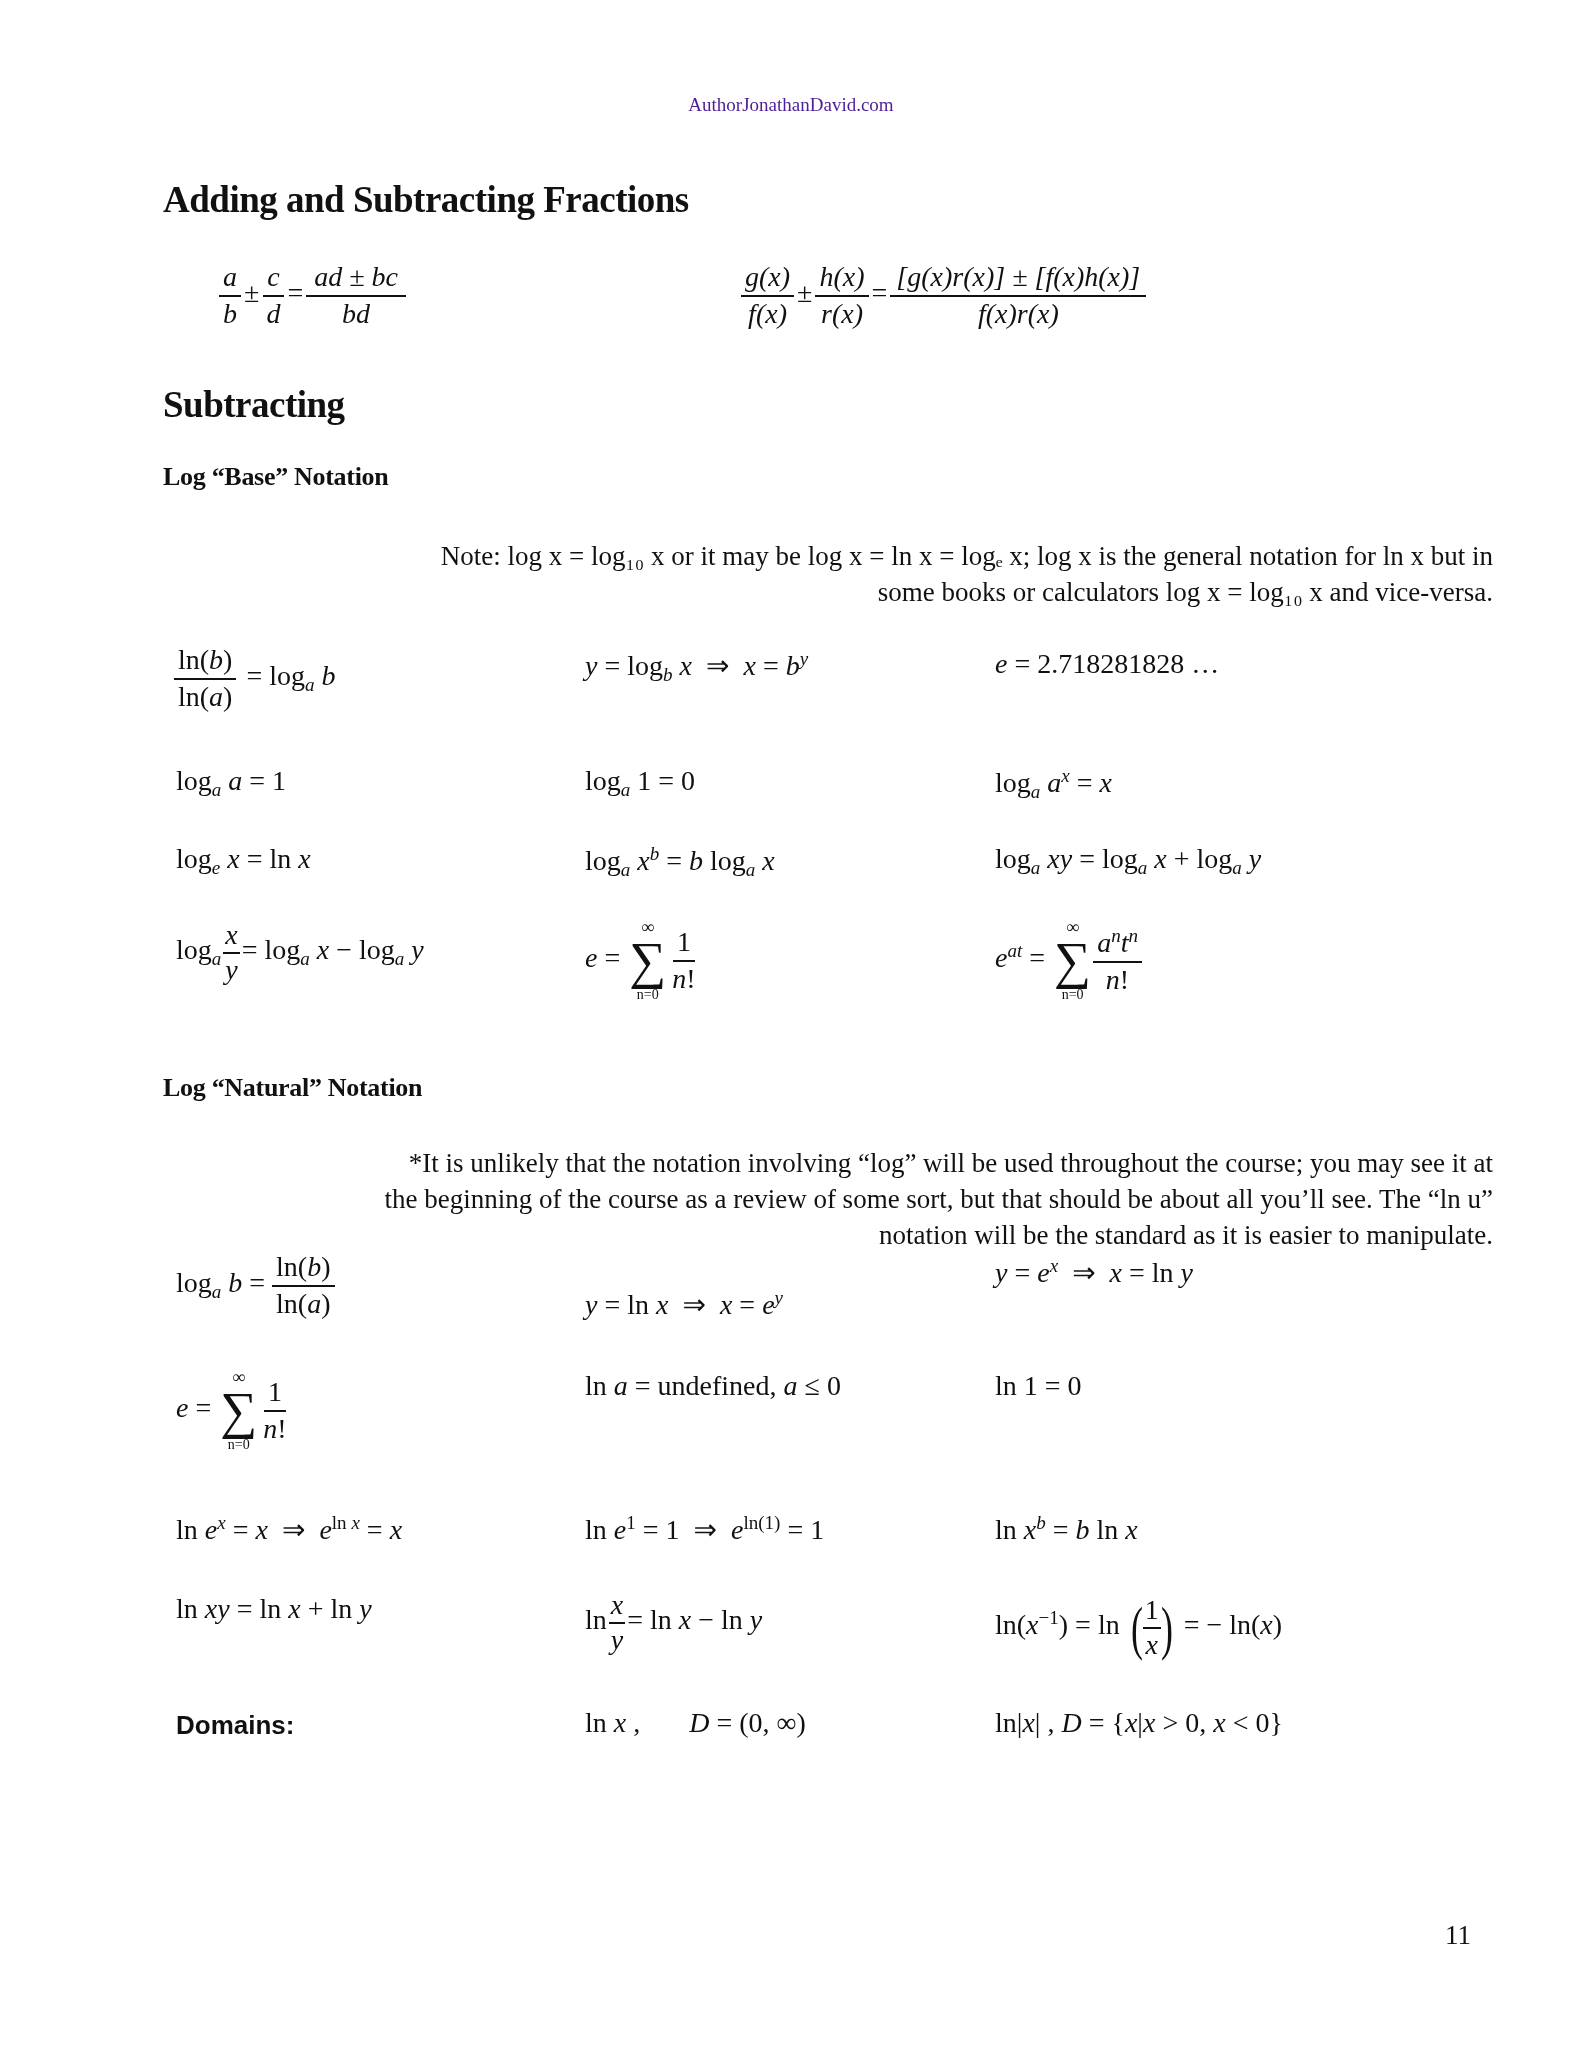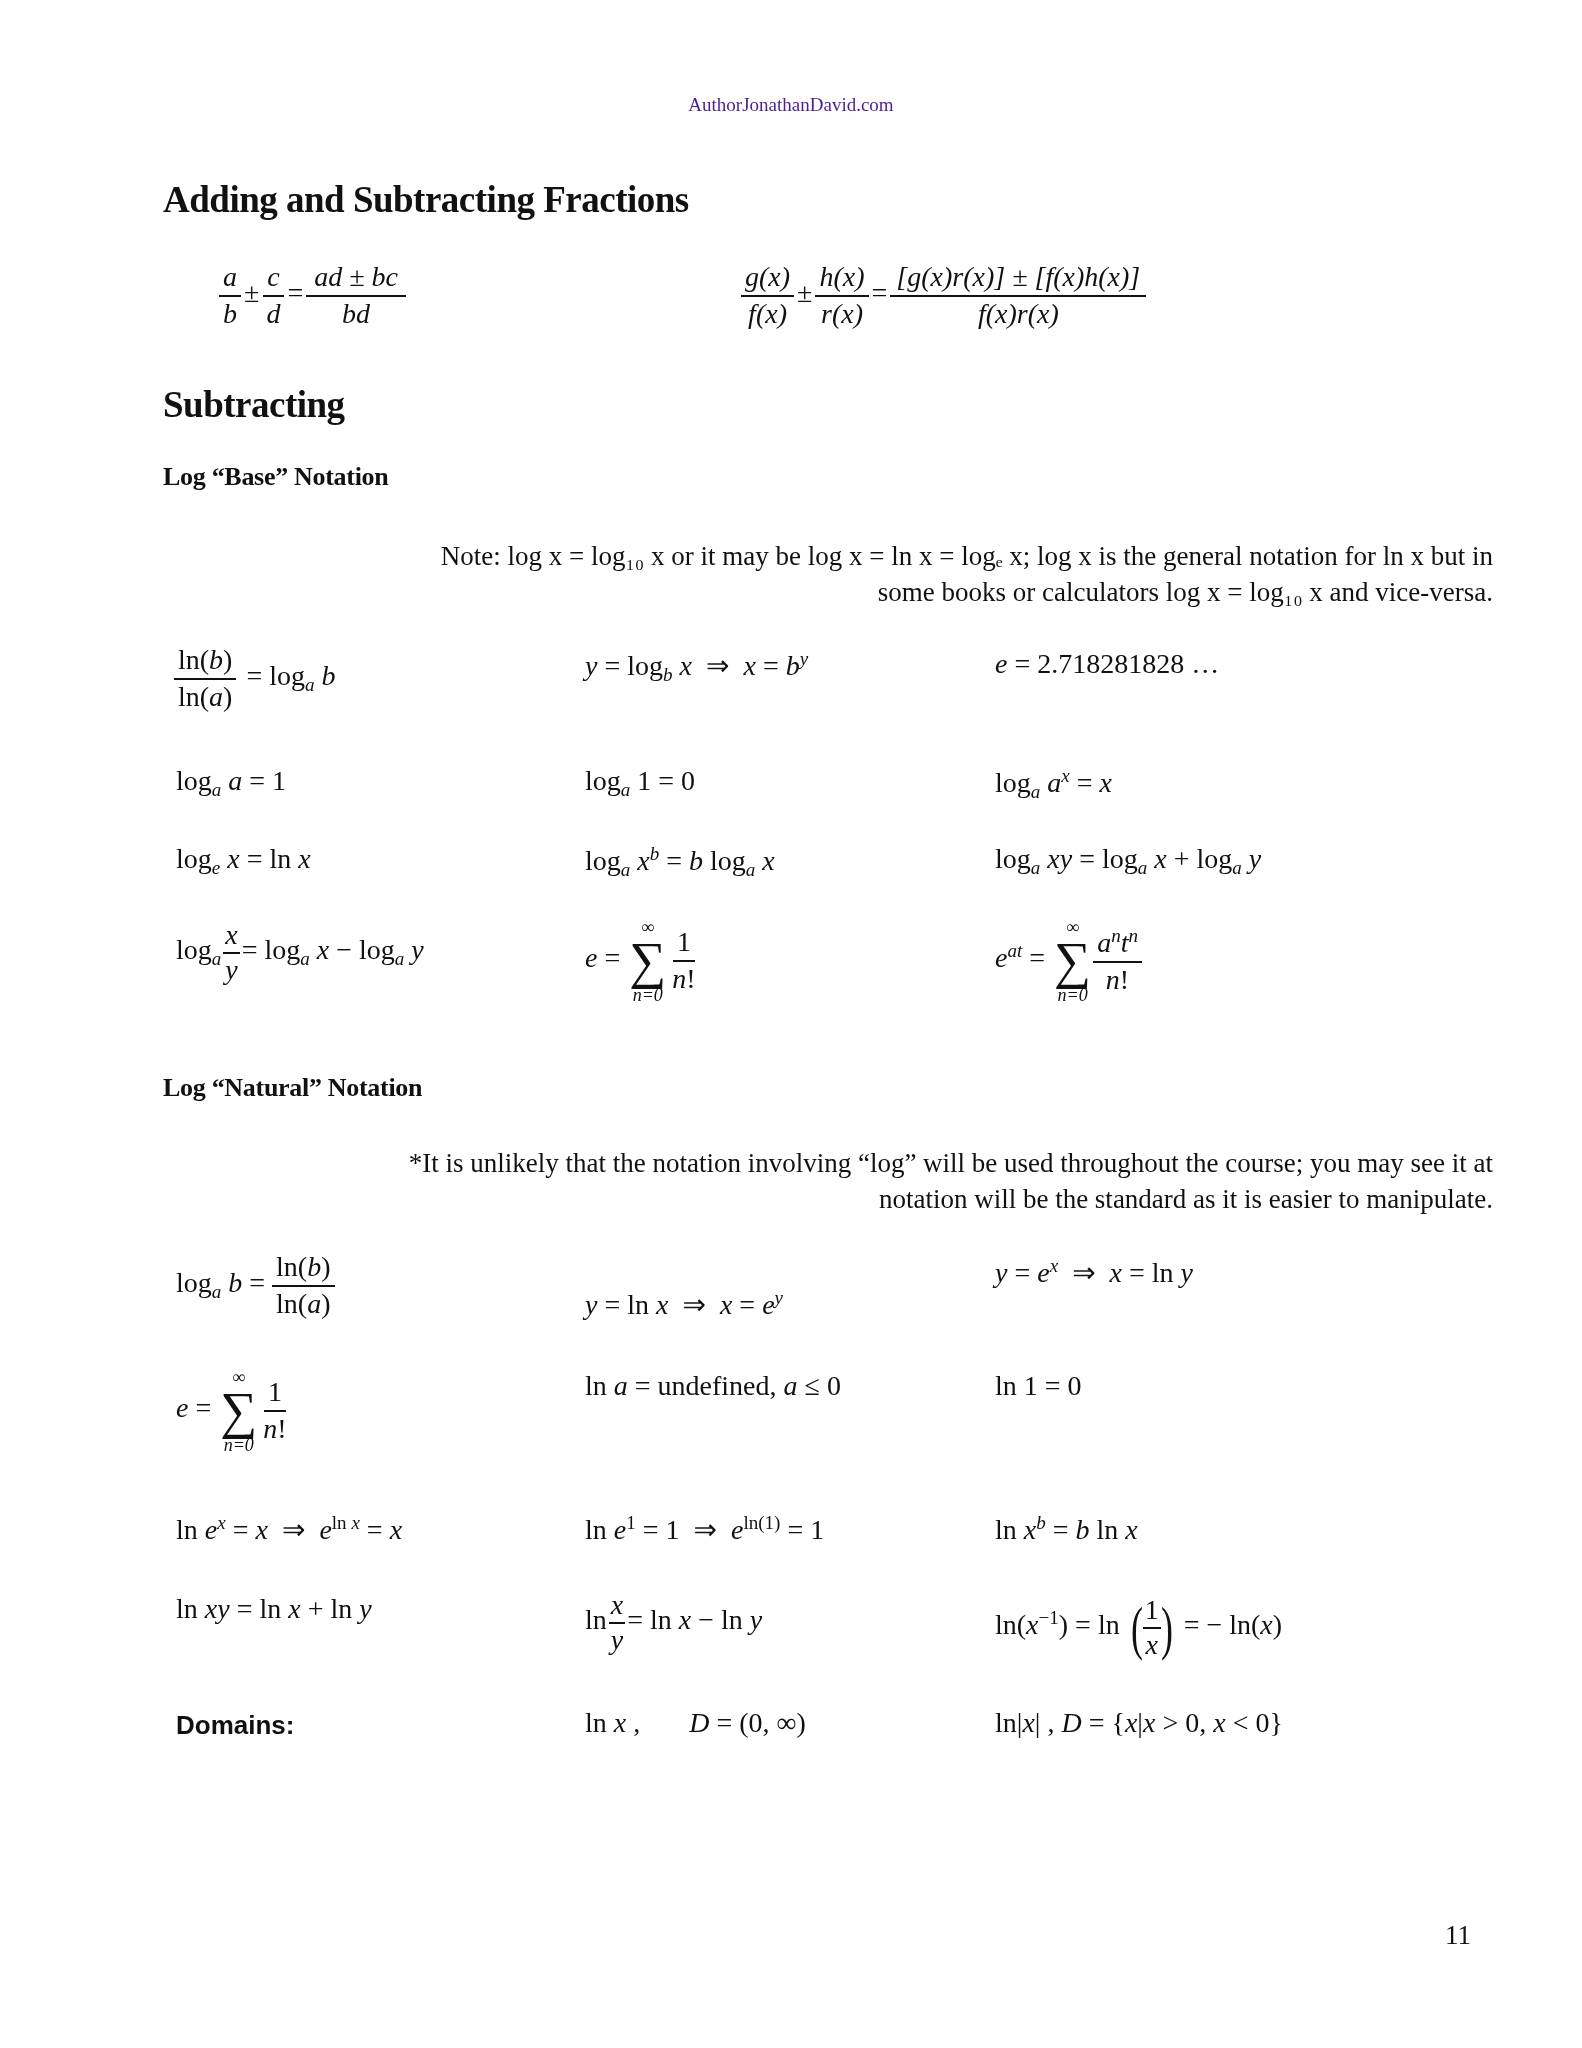--- a/index.html
+++ b/index.html
@@ -13,21 +13,21 @@
   .m { font-family:"Liberation Serif", serif; font-size:28px; }
   .m i, i.v { font-style:italic; }
   sub { font-size:0.68em; vertical-align:-0.3em; }
   sup { font-size:0.68em; vertical-align:0.55em; }
   .frac { display:inline-flex; flex-direction:column; align-items:center; vertical-align:middle; margin:0 3px; }
   .frac .num { padding:0 4px 2px 4px; border-bottom:2px solid #111; line-height:1.1; }
   .frac .den { padding:2px 4px 0 4px; line-height:1.1; }
   .sigma { display:inline-flex; flex-direction:column; align-items:center; vertical-align:middle; margin:0 2px; }
   .sigma .top { font-size:18px; line-height:18px; }
   .sigma .sym { font-size:52px; line-height:50px; }
-  .sigma .bot { font-size:18px; line-height:18px; font-style:italic; }
+  .sigma .bot { font-size:14px; line-height:18px; }
   .paren { display:inline-block; font-size:60px; line-height:60px; vertical-align:middle; font-weight:100; transform:scaleX(0.6); }
   .pagenum { font-family:"Liberation Serif", serif; font-size:27px; }
   .bold-label { font-family:"Liberation Sans", sans-serif; font-weight:bold; font-size:26px; }
 </style>
 </head>
 <body>
 
 <div class="abs watermark">AuthorJonathanDavid.com</div>
 
 <div class="abs h1" style="left:163px; top:178px;">Adding and Subtracting Fractions</div>
@@ -111,20 +111,21 @@
     </span><span class="frac" style="margin-left:0">
       <span class="num"><i>a</i><sup><i>n</i></sup><i>t</i><sup><i>n</i></sup></span>
       <span class="den"><i>n</i>!</span>
     </span>
 </div>
 
 <div class="abs h2" style="left:163px; top:1073px;">Log “Natural” Notation</div>
 
 <div class="abs para" style="left:163px; top:1145px;">
   <div>*It is unlikely that the notation involving “log” will be used throughout the course; you may see it at</div>
+  <div>the beginning of the course as a review of some sort, but that should be about all you’ll see. The “ln u”</div>
   <div>notation will be the standard as it is easier to manipulate.</div>
 </div>
 
 <div class="abs m" style="left:176px; top:1252px;">
   log<sub><i>a</i></sub> <i>b</i> = <span class="frac" style="margin-left:0">
       <span class="num">ln(<i>b</i>)</span>
       <span class="den">ln(<i>a</i>)</span>
     </span>
 </div>
 <div class="abs m" style="left:585px; top:1271px;margin-top:16px;">

